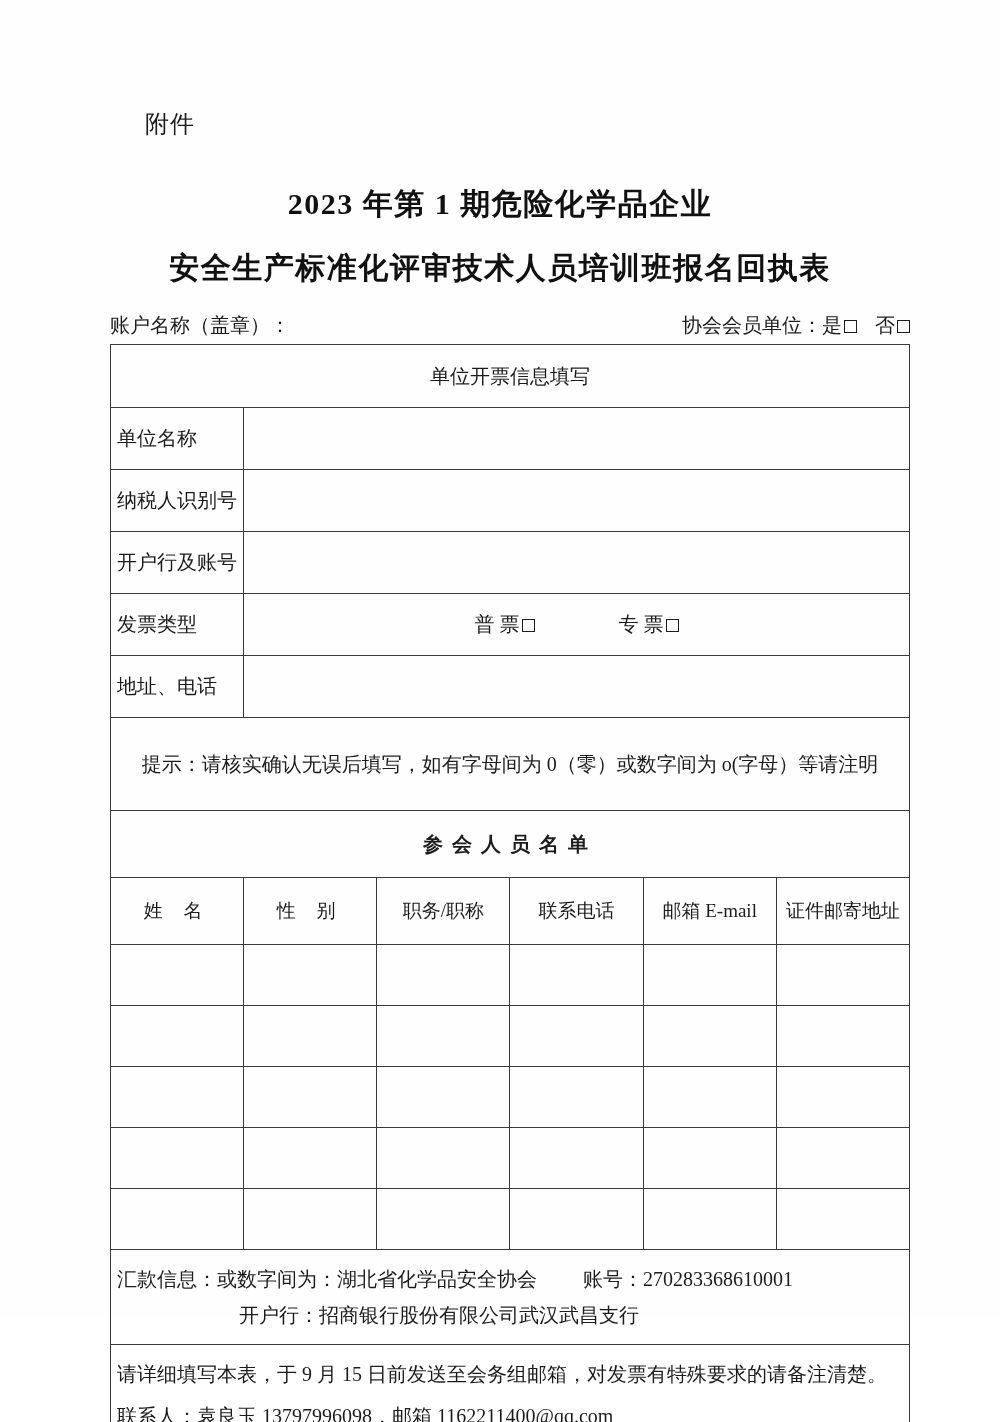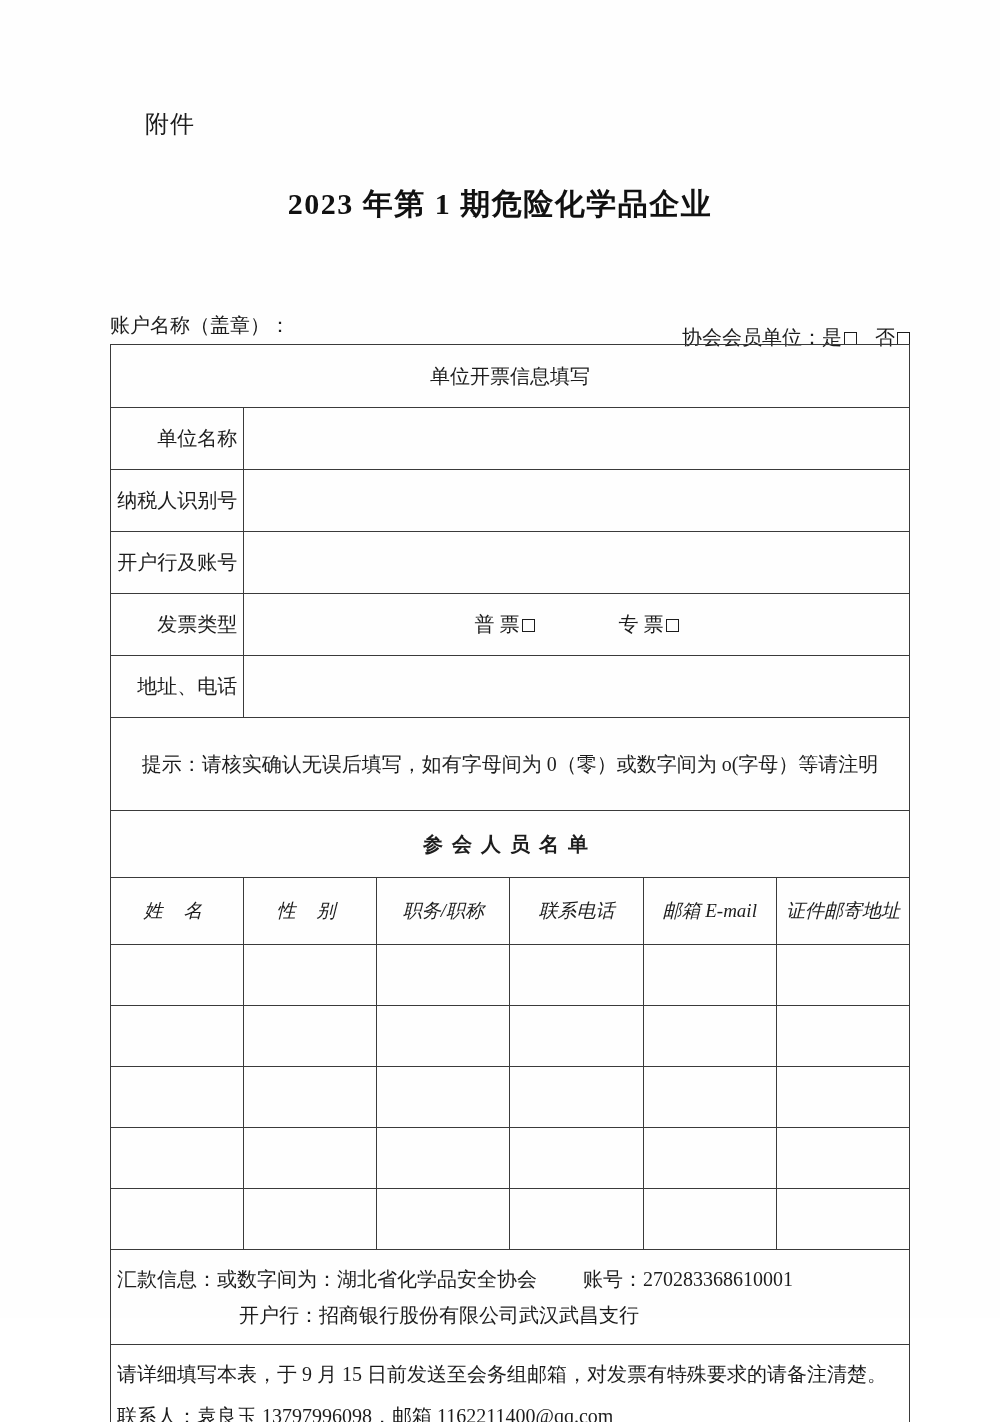--- a/index.html
+++ b/index.html
@@ -61,21 +61,21 @@
   }
   .subheader .left {
     position: absolute;
     left: 0;
     top: 0;
     white-space: nowrap;
   }
   .subheader .right {
     position: absolute;
     right: 0;
-    top: 12px;
+    top: 0;
     white-space: nowrap;
     font-family: Liberation Mono, monospace;
   }
   .cbox {
     display: inline-block;
     width: 13px;
     height: 13px;
     border: 1.6px solid #1c1c1c;
     vertical-align: -1px;
     margin-left: 2px;
@@ -99,21 +99,21 @@
     padding: 4px 6px;
     vertical-align: middle;
   }
   .sec-title {
     text-align: center;
     height: 54px;
     font-size: 21px;
   }
   .lbl {
     width: 162px;
-    text-align: right;
+    text-align: left;
     height: 53px;
     margin-left: 24px;
   }
   .val { }
   .invoice-opts {
     text-align: center;
     height: 50px;
   }
   .invoice-opts .opt { display: inline-block; white-space: nowrap; }
   .invoice-opts .opt-gap { display: inline-block; width: 84px; }
@@ -132,21 +132,20 @@
     font-size: 21px;
     font-weight: bold;
     letter-spacing: 9px;
   }
 
   
   .att-head td {
     text-align: center;
     height: 58px;
     font-size: 19px;
-    font-style: italic;
   }
   .att-row td { height: 52px; }
   .sp { letter-spacing: 8px; }
 
   .c-name { width: 96px; }
   .c-sex  { width: 73px; }
   .c-job  { width: 105px; }
   .c-tel  { width: 102px; }
   .c-mail { width: 136px; }
   .c-addr { }
@@ -169,20 +168,21 @@
 </style>
 </head>
 <body>
 
 <div class="page">
 
   <div class="attach-label">附件</div>
 
   <div class="title-block">
     <div class="title-line">2023 年第 1 期危险化学品企业</div>
+    <div class="title-line">安全生产标准化评审技术人员培训班报名回执表</div>
   </div>
 
   <div class="subheader">
     <div class="left">账户名称（盖章）：</div>
     <div class="right"><span>协会会员单位：</span><span>是</span><span class="cbox"></span><span class="gap-sm"></span><span>否</span><span class="cbox"></span></div>
   </div>
 
   <table class="form-table">
     <tbody>
         <tr>

